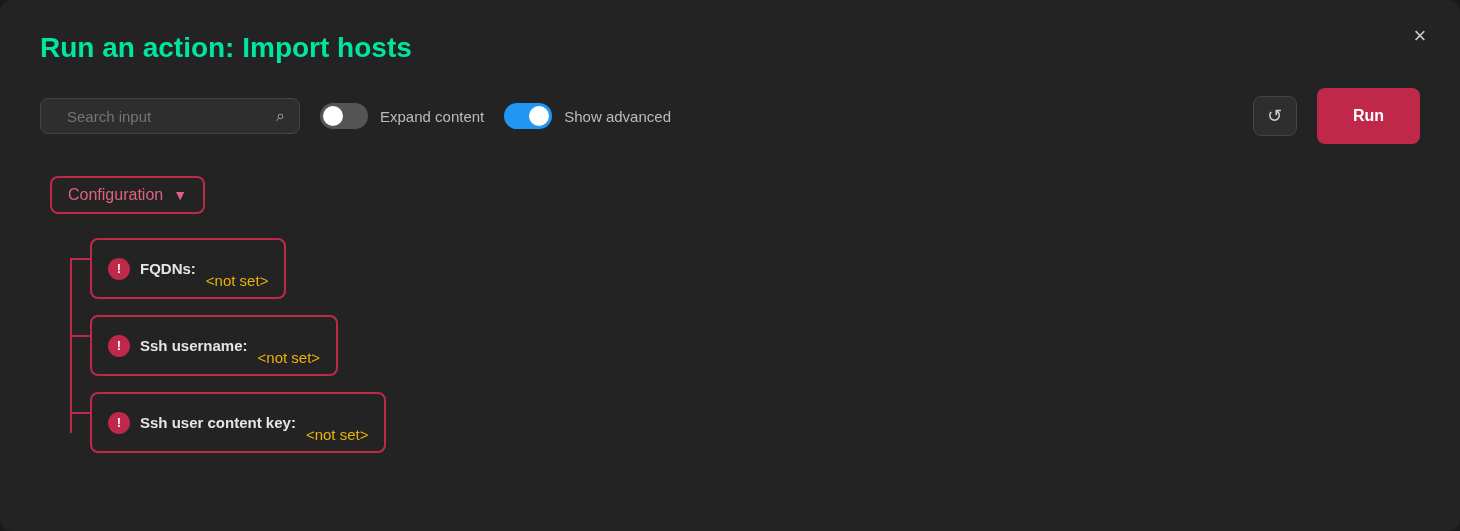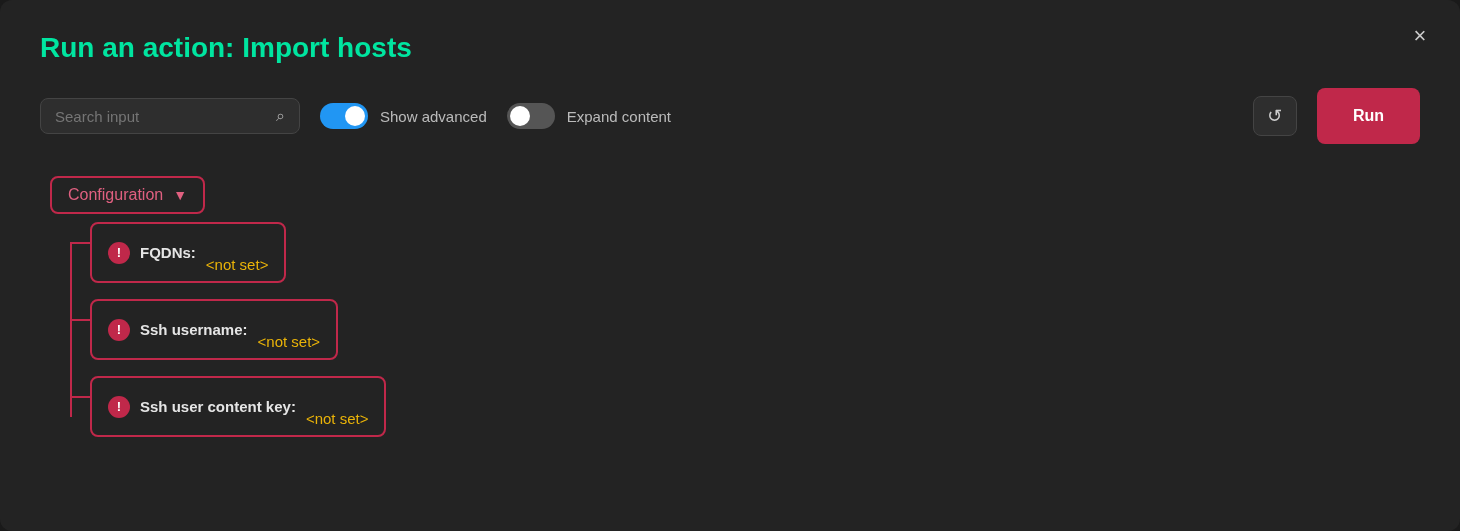--- a/index.html
+++ b/index.html
@@ -52,21 +52,21 @@
       gap: 20px;
       margin-bottom: 32px;
     }
 
     .search-box {
       display: flex;
       align-items: center;
       background: #2e2e2e;
       border: 1px solid #444;
       border-radius: 8px;
-      padding: 8px 14px;
+      padding: 8px 26px;
       gap: 10px;
       width: 260px;
     }
 
     .search-box input {
       background: none;
       border: none;
       outline: none;
       color: #aaa;
       font-size: 15px;
@@ -166,21 +166,21 @@
       align-items: center;
       gap: 10px;
       border: 2px solid #c0284a;
       border-radius: 8px;
       padding: 8px 16px;
       color: #e06080;
       font-size: 16px;
       font-weight: 500;
       cursor: pointer;
       background: transparent;
-      margin-bottom: 8px;
+      margin-bottom: 24px;
     }
 
     .chevron-icon { font-size: 14px; }
 
     
     .config-children {
       margin-left: 40px;
       position: relative;
       display: flex;
       flex-direction: column;
@@ -260,32 +260,32 @@
 
   <div class="toolbar">
 
     <div class="search-box">
       <input type="text" placeholder="Search input" style="">
       <span class="search-icon">⌕</span>
     </div>
 
     <div class="toggle-group">
       <div class="toggle-wrap">
+        <div class="toggle-track off"></div>
+        <div class="toggle-thumb" style="left:3px"></div>
+      </div>
+      <span class="toggle-label">Expand content</span>
+    </div>
+
+    <div class="toggle-group">
+      <div class="toggle-wrap">
         <div class="toggle-track on"></div>
         <div class="toggle-thumb" style="left:25px"></div>
       </div>
       <span class="toggle-label">Show advanced</span>
-    </div>
-
-    <div class="toggle-group">
-      <div class="toggle-wrap">
-        <div class="toggle-track off"></div>
-        <div class="toggle-thumb" style="left:3px"></div>
-      </div>
-      <span class="toggle-label">Expand content</span>
     </div>
 
     <div class="spacer"></div>
 
     <button class="reset-btn">↺</button>
 
 
     <button class="run-btn">Run</button>
   </div>
 

